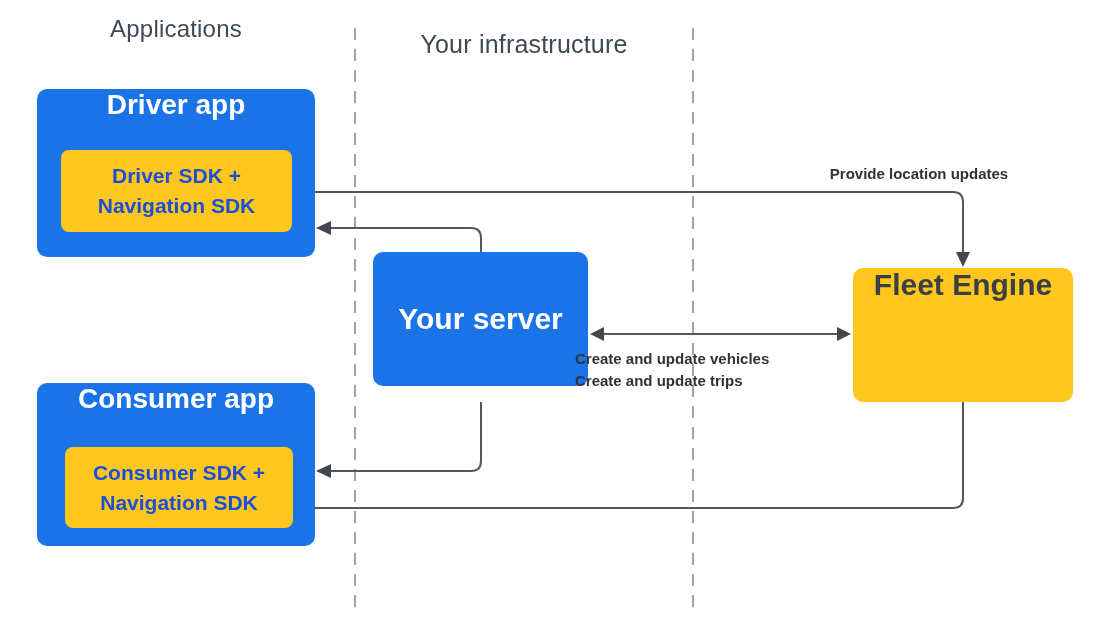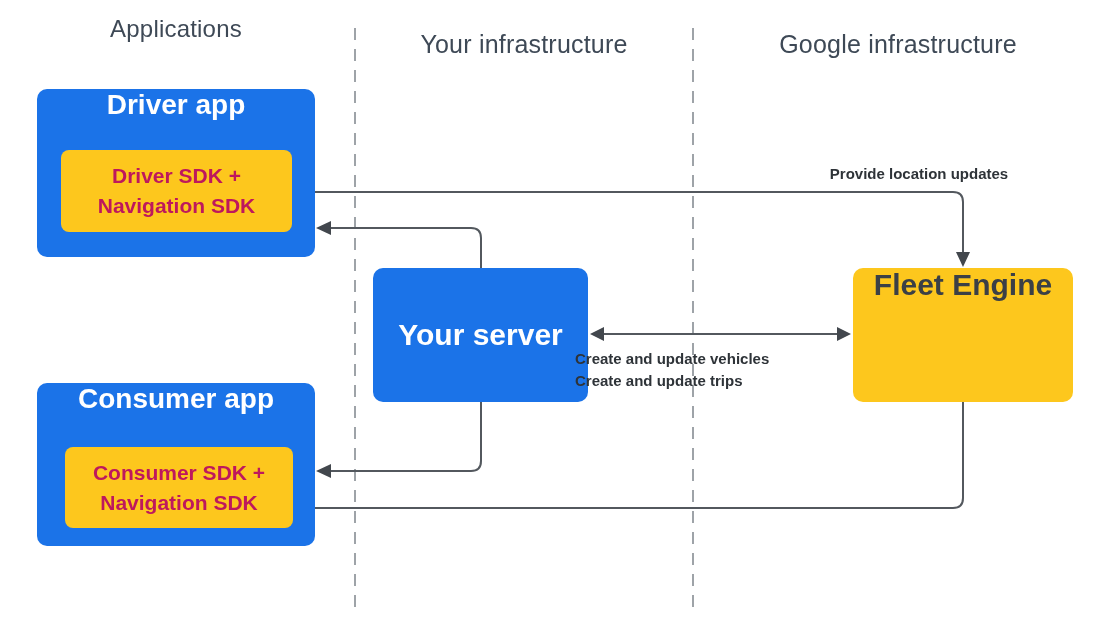--- a/index.html
+++ b/index.html
@@ -52,37 +52,37 @@
   .node-title {
     text-align: center;
     font-weight: 700;
     color: #ffffff;
     font-size: 28px;
   }
   .node-title.dark { color: #3B4046; }
 
   .n-driver   { left: 37px;  top: 89px;  width: 278px; height: 168px; }
   .n-consumer { left: 37px;  top: 383px; width: 278px; height: 163px; }
-  .n-server   { left: 373px; top: 268px; width: 215px; height: 134px;
+  .n-server   { left: 373px; top: 252px; width: 215px; height: 134px;
                 display: flex; align-items: center; justify-content: center; }
   .n-fleet    { left: 853px; top: 268px; width: 220px; height: 134px;
                 display: flex; justify-content: center; }
   .n-server .node-title, .n-fleet .node-title { margin-top: 0; font-size: 30px; }
 
   .sdk-box {
     position: absolute;
     background: #FDC71D;
     border-radius: 8px;
     display: flex;
     flex-direction: column;
     align-items: center;
     justify-content: center;
     font-size: 21px;
     font-weight: 700;
-    color: #be185d;
+    color: #1d4ed8;
     line-height: 30px;
     text-align: center;
   }
   .sdk-driver   { left: 24px; top: 61px; width: 231px; height: 82px; }
   .sdk-consumer { left: 28px; top: 64px; width: 228px; height: 81px; }
 
   .edge-label {
     position: absolute;
     font-size: 15px;
     font-weight: 700;
@@ -93,21 +93,20 @@
   .el-create   { left: 575px; top: 348px; line-height: 22px; text-align: left; }
   .el-trip     { left: 800px; top: 511px; width: 226px; text-align: center; }
 </style>
 </head>
 <body>
 
 <div class="canvas">
 
   <div class="col-header h-apps">Applications</div>
   <div class="col-header h-your">Your infrastructure</div>
-  <div class="col-header h-google">Google infrastructure</div>
 
   <svg class="connectors" viewBox="0 0 1103 635" xmlns="http://www.w3.org/2000/svg">
 
     <path class="divider" d="M355,28 L355,608"></path>
     <path class="divider" d="M693,28 L693,608"></path>
 
     <g>
       <path class="edge-path" d="M292,192 L953,192 Q963,192 963,202 L963,254"></path>
       <polygon class="arrowhead" points="963,267 956,252 970,252"></polygon>
     </g>

